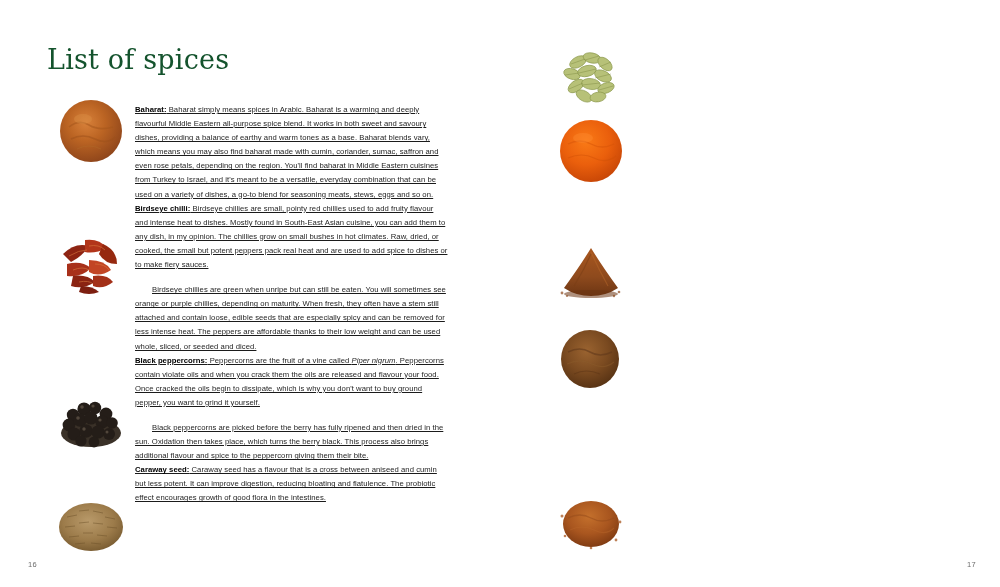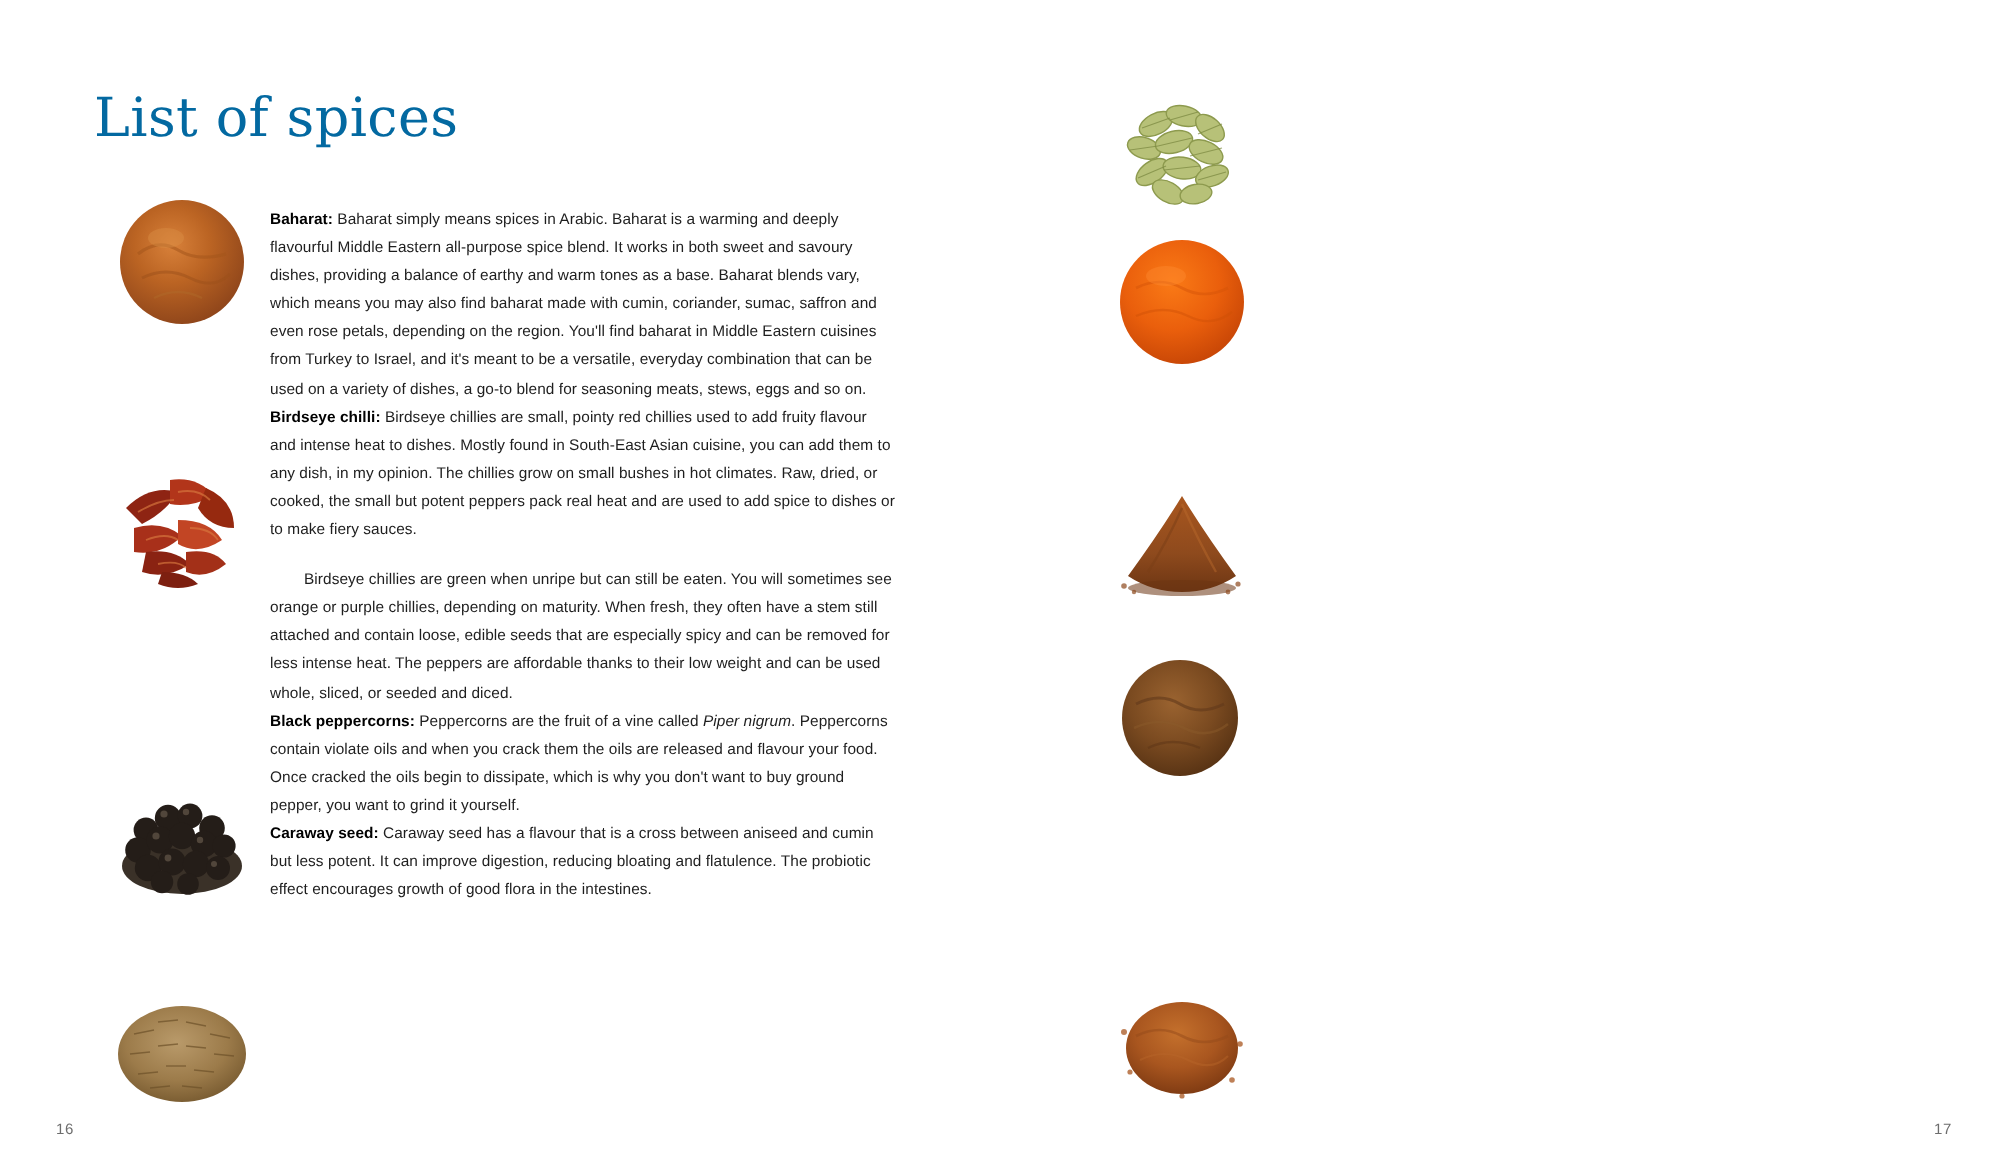--- a/index.html
+++ b/index.html
@@ -30,36 +30,36 @@
   .page-right { width: 500px; }
 
   .page-title {
     position: absolute;
     left: 47px;
     top: 46px;
     font-family: "DejaVu Serif", "Liberation Serif", serif;
     font-size: 27px;
     font-weight: 400;
     letter-spacing: 0.2px;
-    color: #0369a1;
+    color: #14532d;
     line-height: 1;
     white-space: nowrap;
   }
 
   .col {
     position: absolute;
     box-sizing: border-box;
   }
   .col-left {
     left: 135px;
     top: 103px;
     width: 313px;
   }
 
-  .entry { margin: 0 0 0 0; }
+  .entry { margin: 0 0 0 0; text-decoration: underline; }
 
   p.para {
     margin: 0 0 11px 0;
     font-size: 7.7px;
     line-height: 14.1px;
     color: #1e1e1e;
     text-align: left;
     letter-spacing: 0.005em;
   }
   p.para.indent { text-indent: 17px; }
@@ -203,20 +203,21 @@
         <p class="para"><span class="term">Baharat:</span><span> Baharat simply means spices in Arabic. Baharat is a warming and deeply flavourful Middle Eastern all-purpose spice blend. It works in both sweet and savoury dishes, providing a balance of earthy and warm tones as a base. Baharat blends vary, which means you may also find baharat made with cumin, coriander, sumac, saffron and even rose petals, depending on the region. You'll find baharat in Middle Eastern cuisines from Turkey to Israel, and it's meant to be a versatile, everyday combination that can be used on a variety of dishes, a go-to blend for seasoning meats, stews, eggs and so on.</span></p>
       </div>
 
       <div class="entry">
         <p class="para"><span class="term">Birdseye chilli:</span><span> Birdseye chillies are small, pointy red chillies used to add fruity flavour and intense heat to dishes. Mostly found in South-East Asian cuisine, you can add them to any dish, in my opinion. The chillies grow on small bushes in hot climates. Raw, dried, or cooked, the small but potent peppers pack real heat and are used to add spice to dishes or to make fiery sauces.</span></p>
         <p class="para indent">Birdseye chillies are green when unripe but can still be eaten. You will sometimes see orange or purple chillies, depending on maturity. When fresh, they often have a stem still attached and contain loose, edible seeds that are especially spicy and can be removed for less intense heat. The peppers are affordable thanks to their low weight and can be used whole, sliced, or seeded and diced.</p>
       </div>
 
       <div class="entry">
         <p class="para"><span class="term">Black peppercorns:</span><span> Peppercorns are the fruit of a vine called </span><span class="ital">Piper nigrum</span><span>. Peppercorns contain violate oils and when you crack them the oils are released and flavour your food. Once cracked the oils begin to dissipate, which is why you don't want to buy ground pepper, you want to grind it yourself.</span></p>
+        <p class="para indent">Black peppercorns are picked before the berry has fully ripened and then dried in the sun. Oxidation then takes place, which turns the berry black. This process also brings additional flavour and spice to the peppercorn giving them their bite.</p>
       </div>
 
       <div class="entry">
         <p class="para"><span class="term">Caraway seed:</span><span> Caraway seed has a flavour that is a cross between aniseed and cumin but less potent. It can improve digestion, reducing bloating and flatulence. The probiotic effect encourages growth of good flora in the intestines.</span></p>
       </div>
 
     </div>
 
     <div class="folio folio-left">16</div>
   </div>

